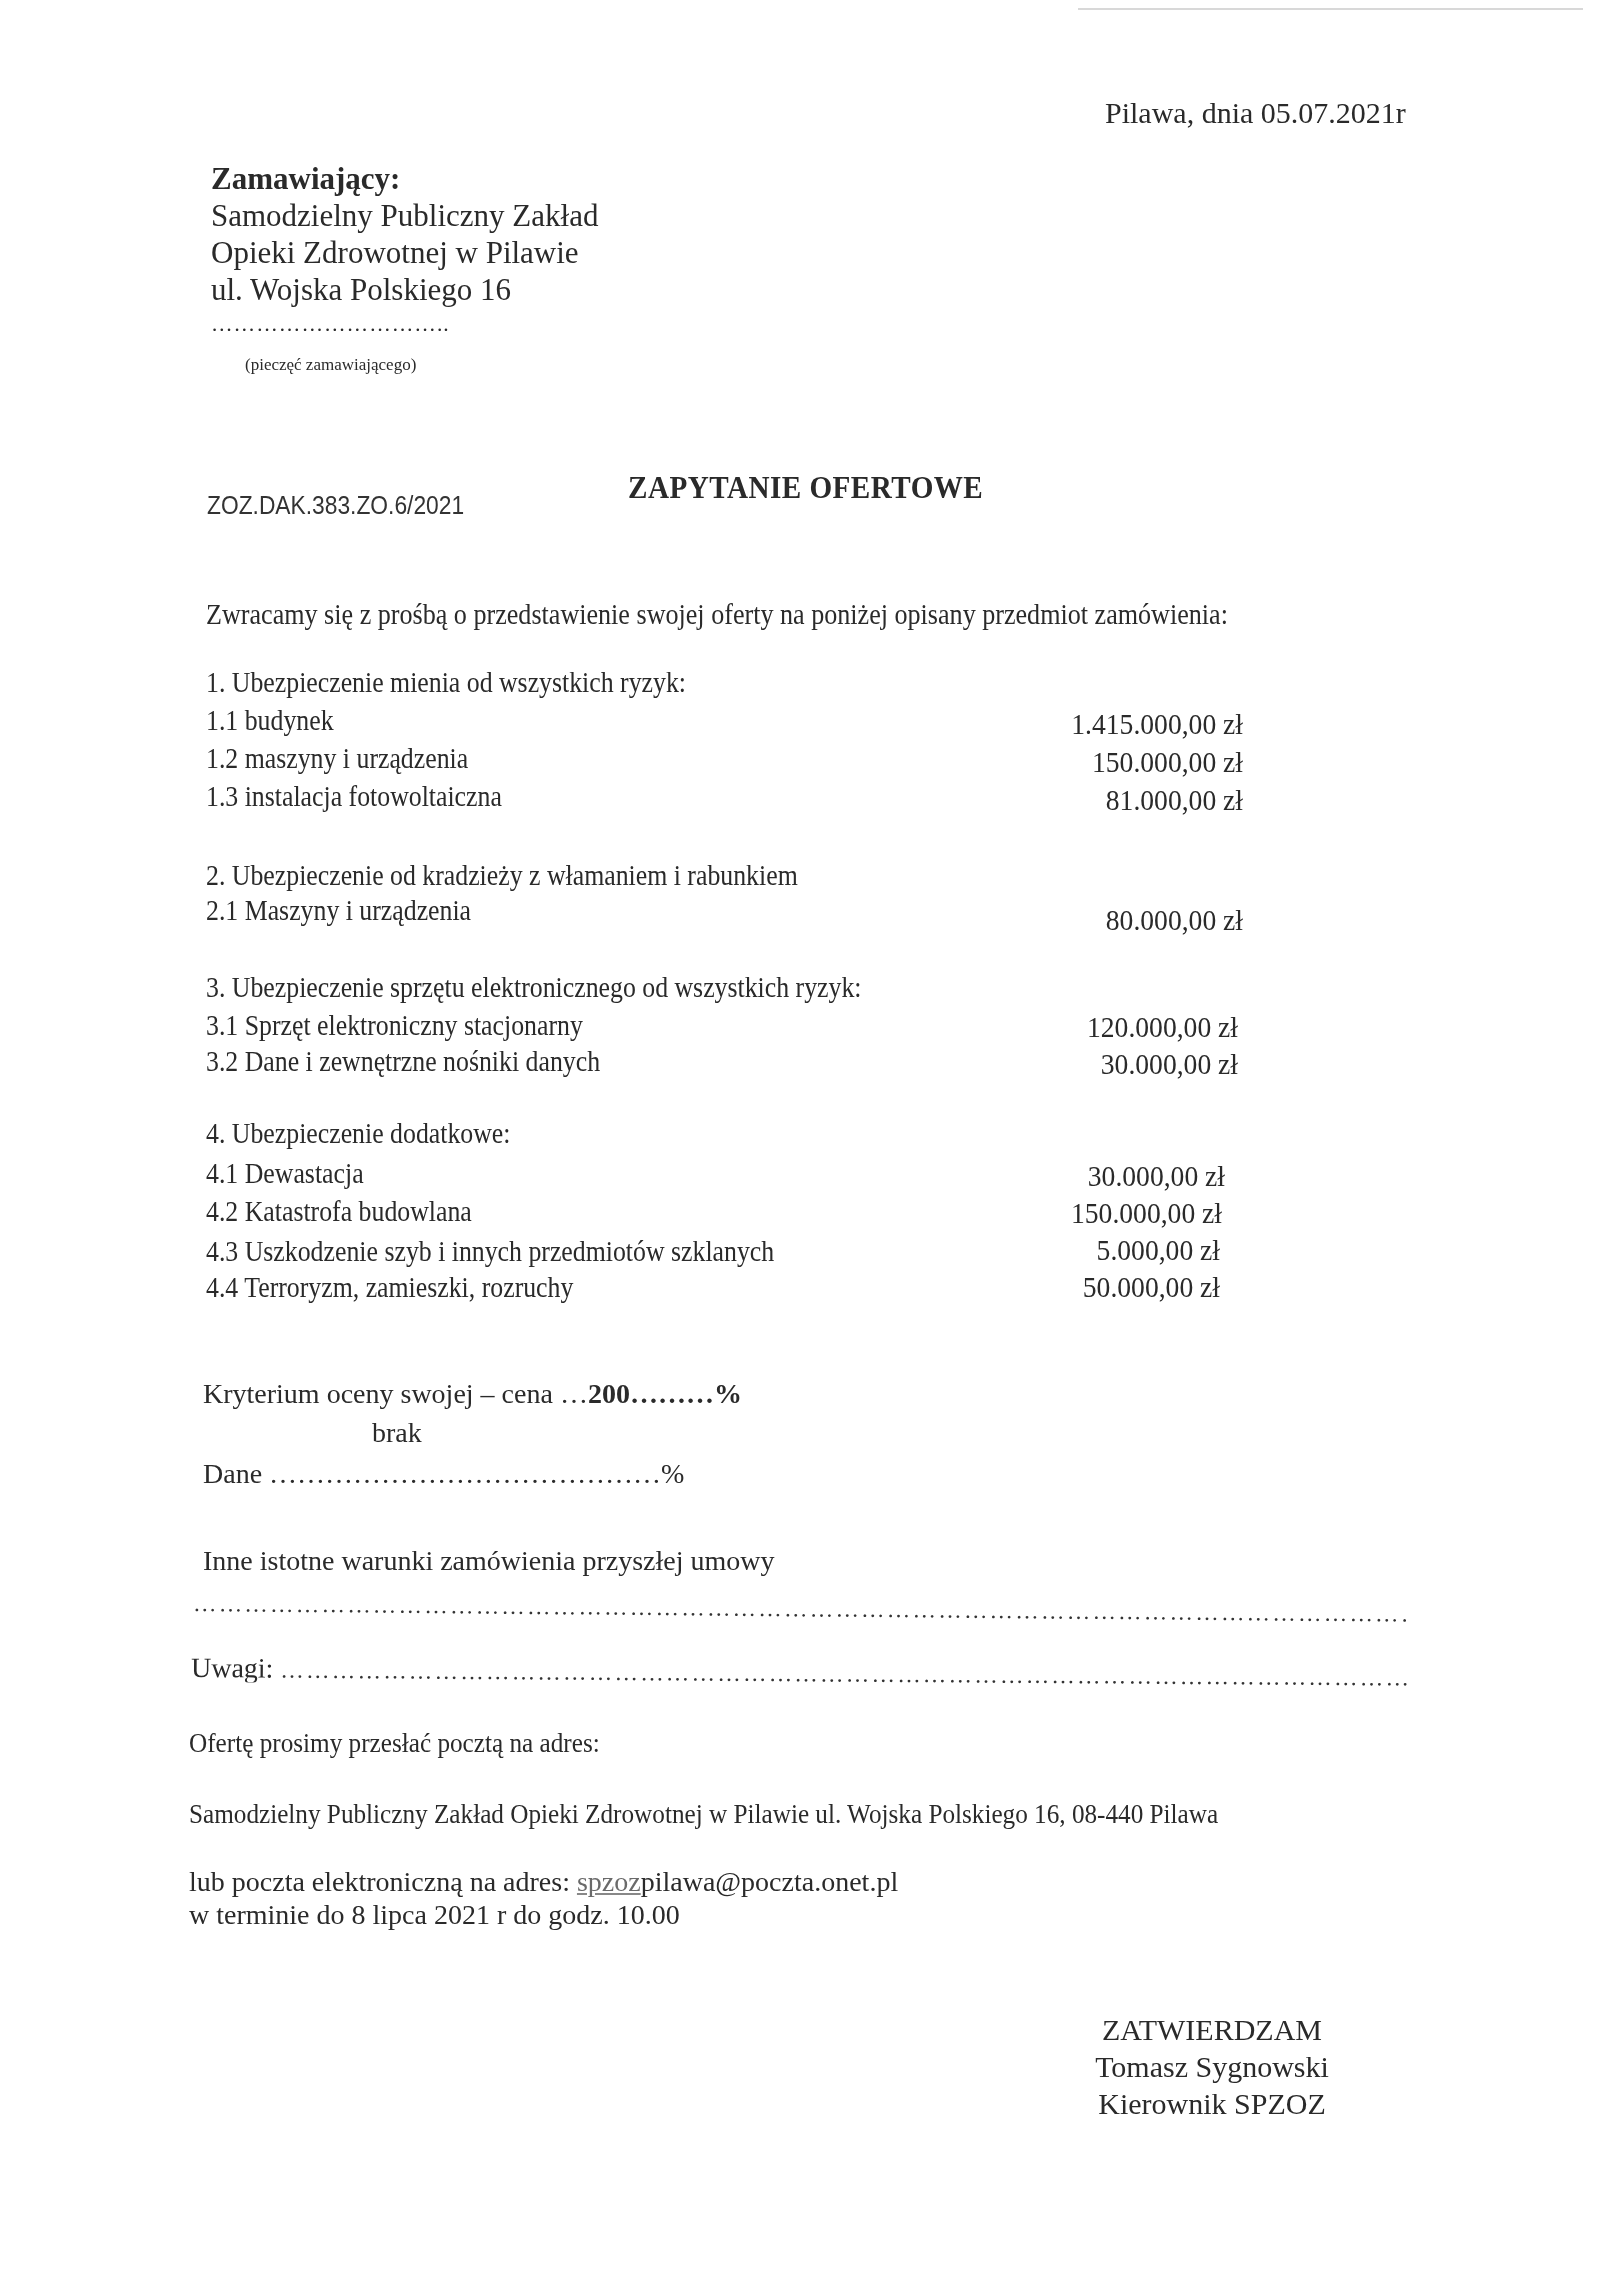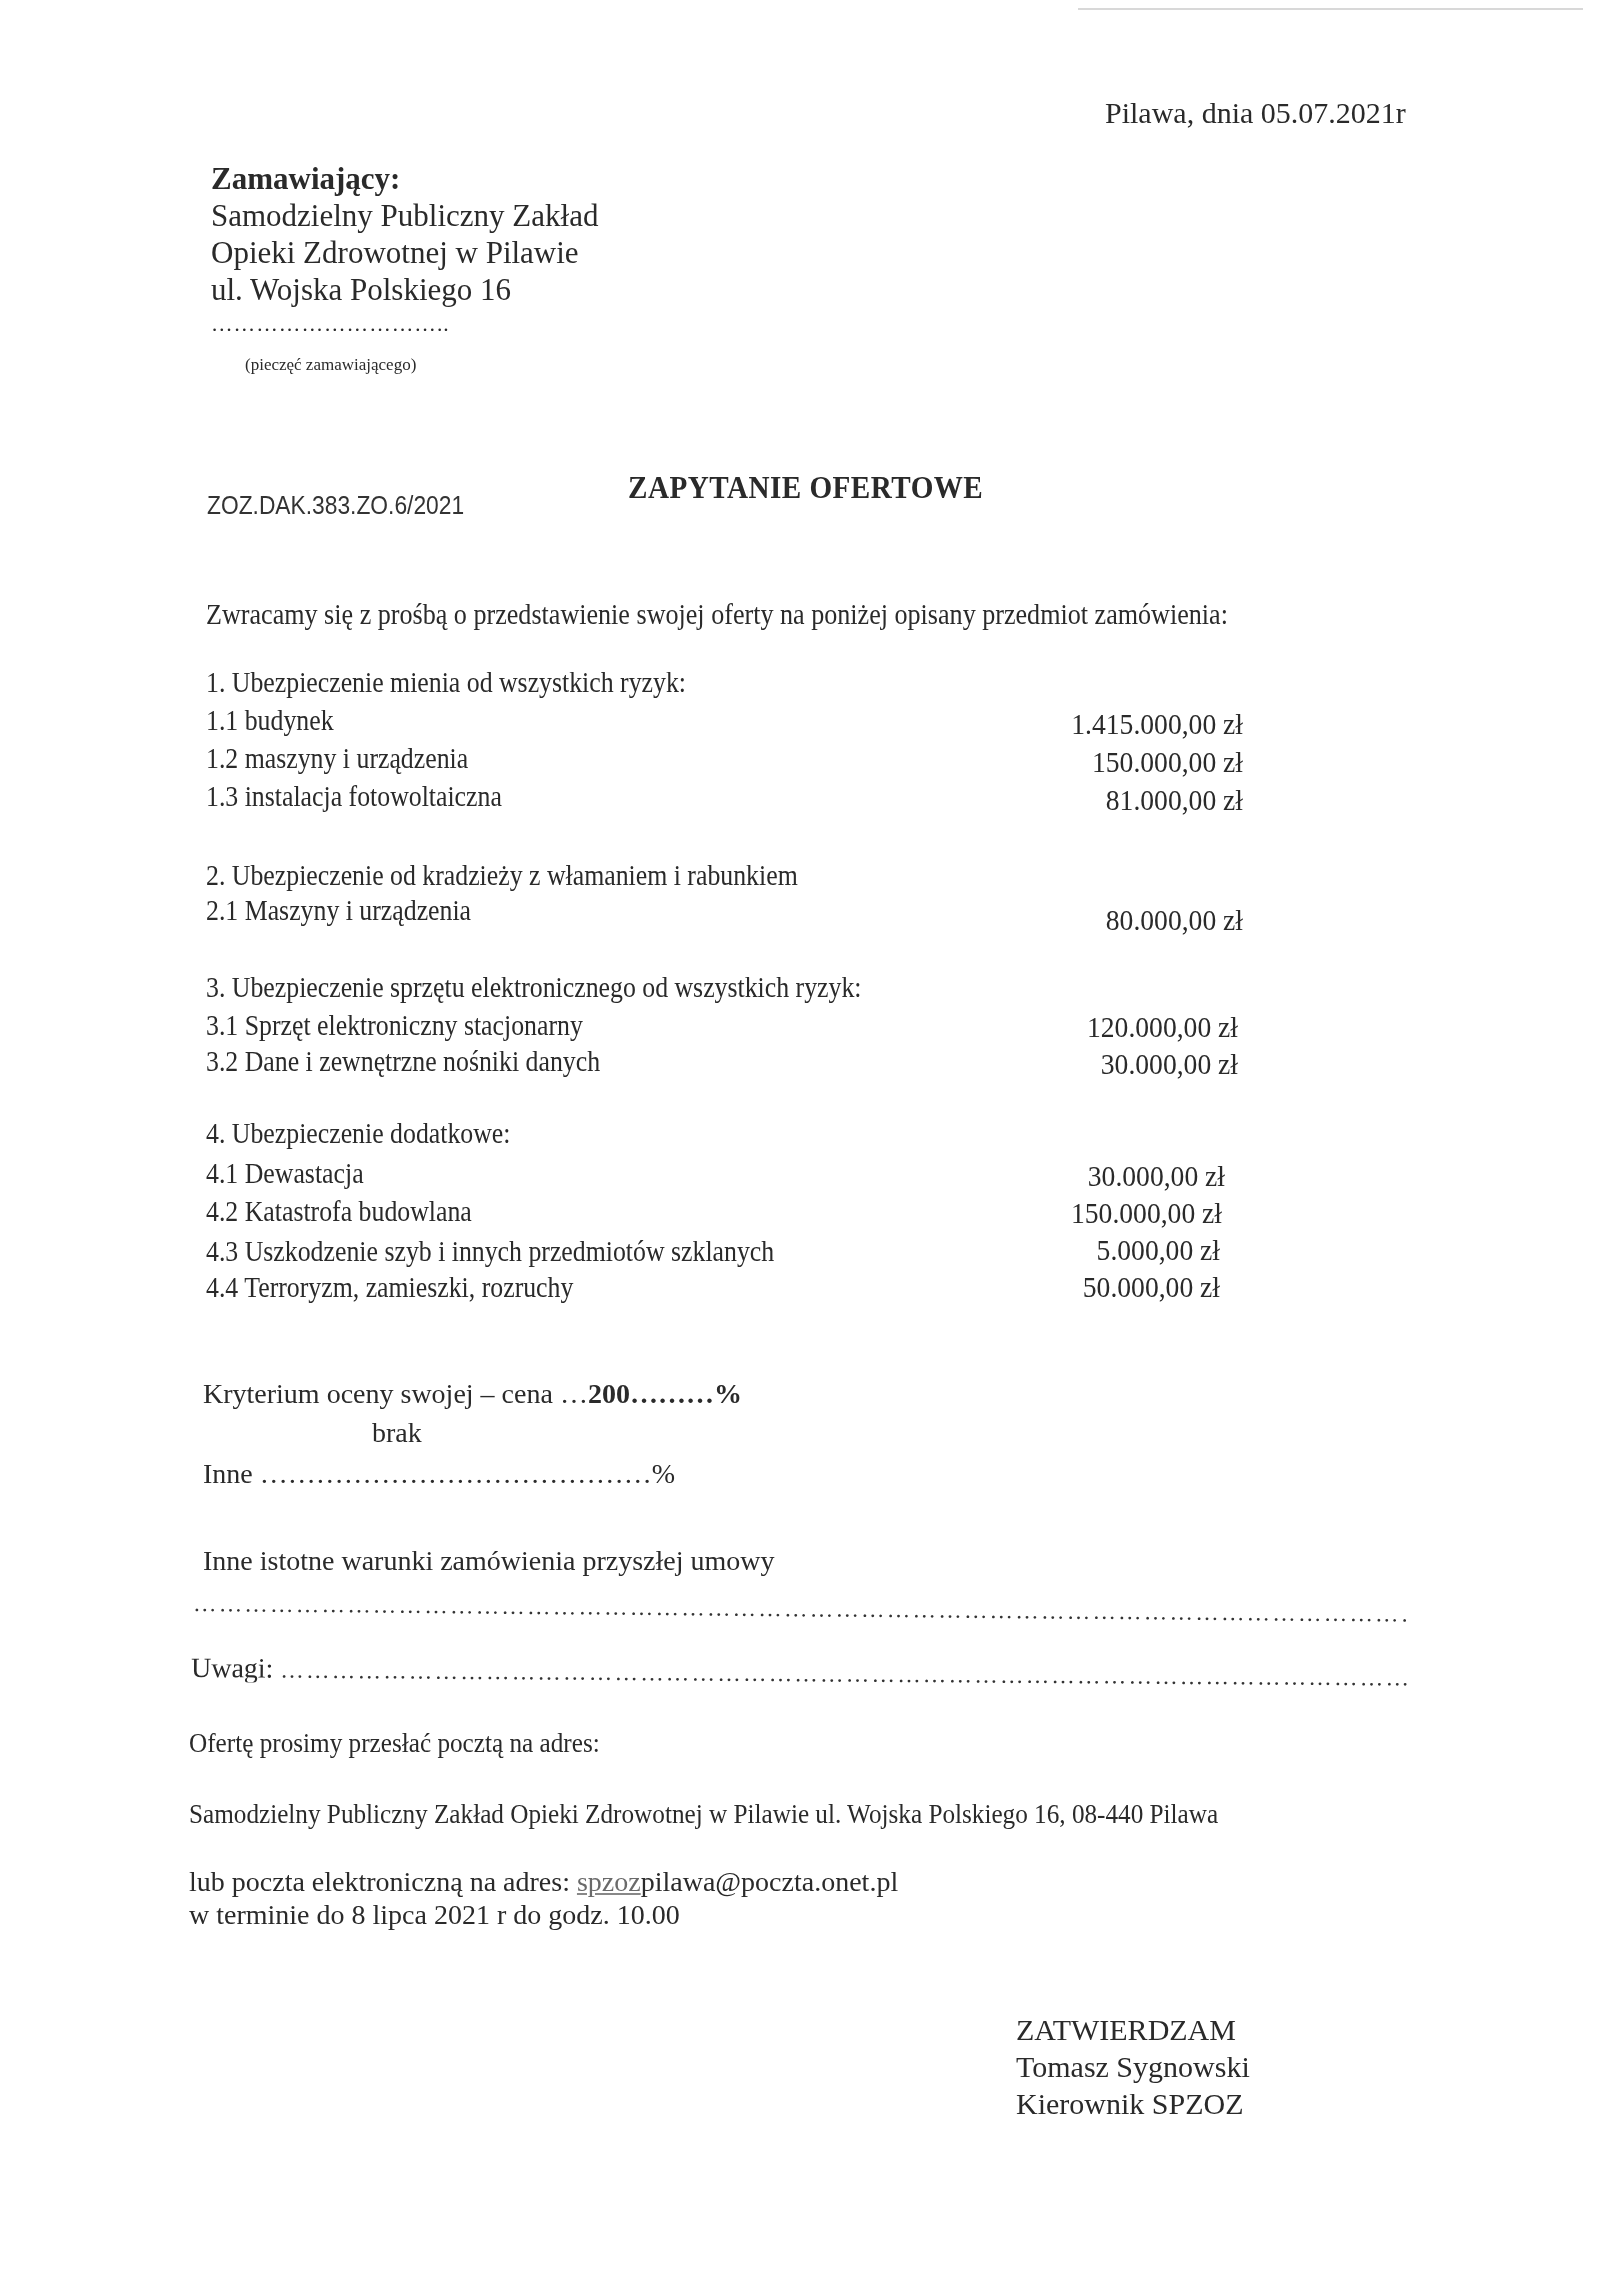--- a/index.html
+++ b/index.html
@@ -23,21 +23,21 @@
 
     .item { left: 206px; font-size: 30px; transform: scaleX(0.86); transform-origin: left; }
     .value { font-size: 30px; text-align: right; width: 294px; transform: scaleX(0.92); transform-origin: right; }
 
     .crit { left: 203px; font-size: 28px; }
     .dots-line { font-size: 23.5px; letter-spacing: 2.2px; color: #333; overflow: hidden; }
     .footer-line { left: 189px; font-size: 28px; }
     .footer-line.condensed { transform: scaleX(0.9); transform-origin: left; }
     .email-prefix { color: #6a6a6a; text-decoration: underline; text-decoration-color: #888; margin-top: 48px; }
 
-    .sig { font-size: 30px; text-align: left; width: 392px; left: 1016px; }
+    .sig { font-size: 30px; text-align: center; width: 392px; left: 1016px; }
   </style>
 </head>
 <body>
 
 <div class="page serif">
   <div class="scanline"></div>
 
   <div class="abs date">Pilawa, dnia  05.07.2021r</div>
 
   <div class="abs buyer-label">Zamawiający:</div>
@@ -85,21 +85,21 @@
     <div class="abs item" style="top:1236px">4.3 Uszkodzenie szyb i innych przedmiotów szklanych</div>
     <div class="abs value" style="top:1235px; left:926px">5.000,00 zł</div>
     <div class="abs item" style="top:1272px">4.4 Terroryzm, zamieszki, rozruchy</div>
     <div class="abs value" style="top:1272px; left:926px">50.000,00 zł</div>
   </div>
 
   <div class="abs crit" style="top:1380px">
     <span>Kryterium oceny swojej – cena …</span><b>200………</b><b>%</b>
   </div>
   <div class="abs crit" style="top:1419px; left:372px">brak</div>
-  <div class="abs crit" style="top:1460px">Inne ……………………………………%</div>
+  <div class="abs crit" style="top:1460px">Dane ……………………………………%</div>
 
   <div class="abs crit" style="top:1547px">Inne istotne warunki zamówienia przyszłej umowy</div>
   <div class="abs dots-line" style="top:1592px; left:193px; width:1217px; transform: rotate(0.5deg); transform-origin:left;">……………………………………………………………………………………………………………………………………………</div>
 
   <div class="abs crit" style="top:1654px; left:191px; width:1220px; overflow:hidden; transform: rotate(0.4deg); transform-origin:left;">
     <span>Uwagi:</span>
     <span class="dots-line" style="font-size:23.5px;">………………………………………………………………………………………………………………………………………...</span>
   </div>
 
   <div class="abs footer-line condensed" style="top:1729px">Ofertę prosimy przesłać pocztą na adres:</div>

